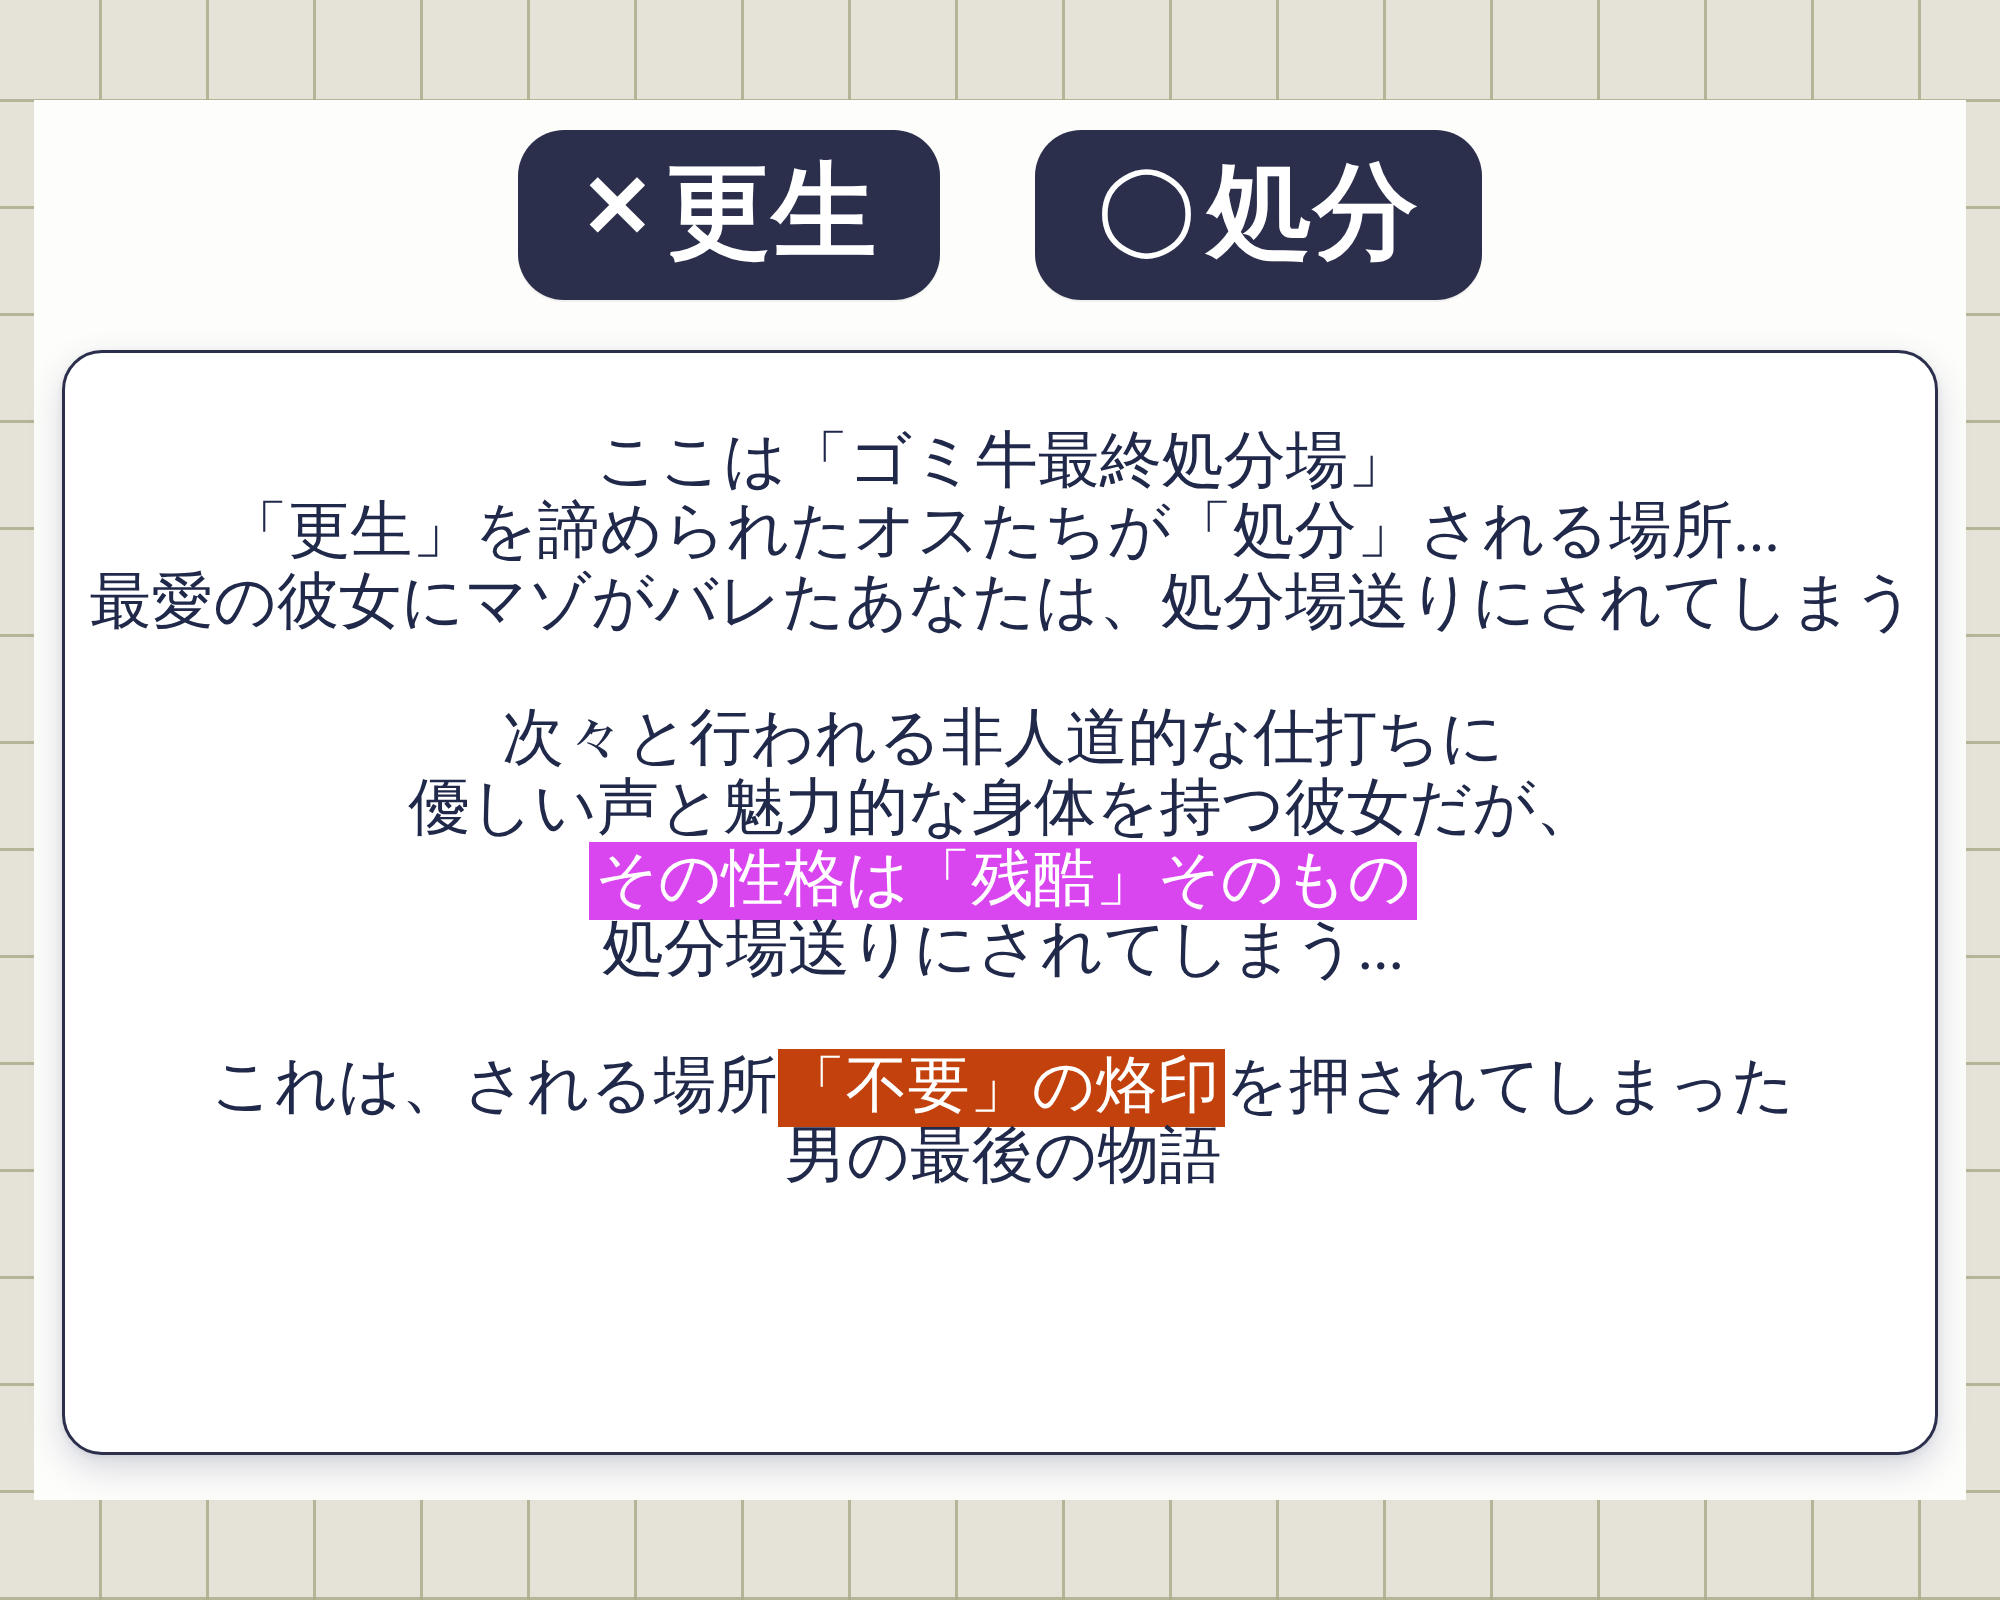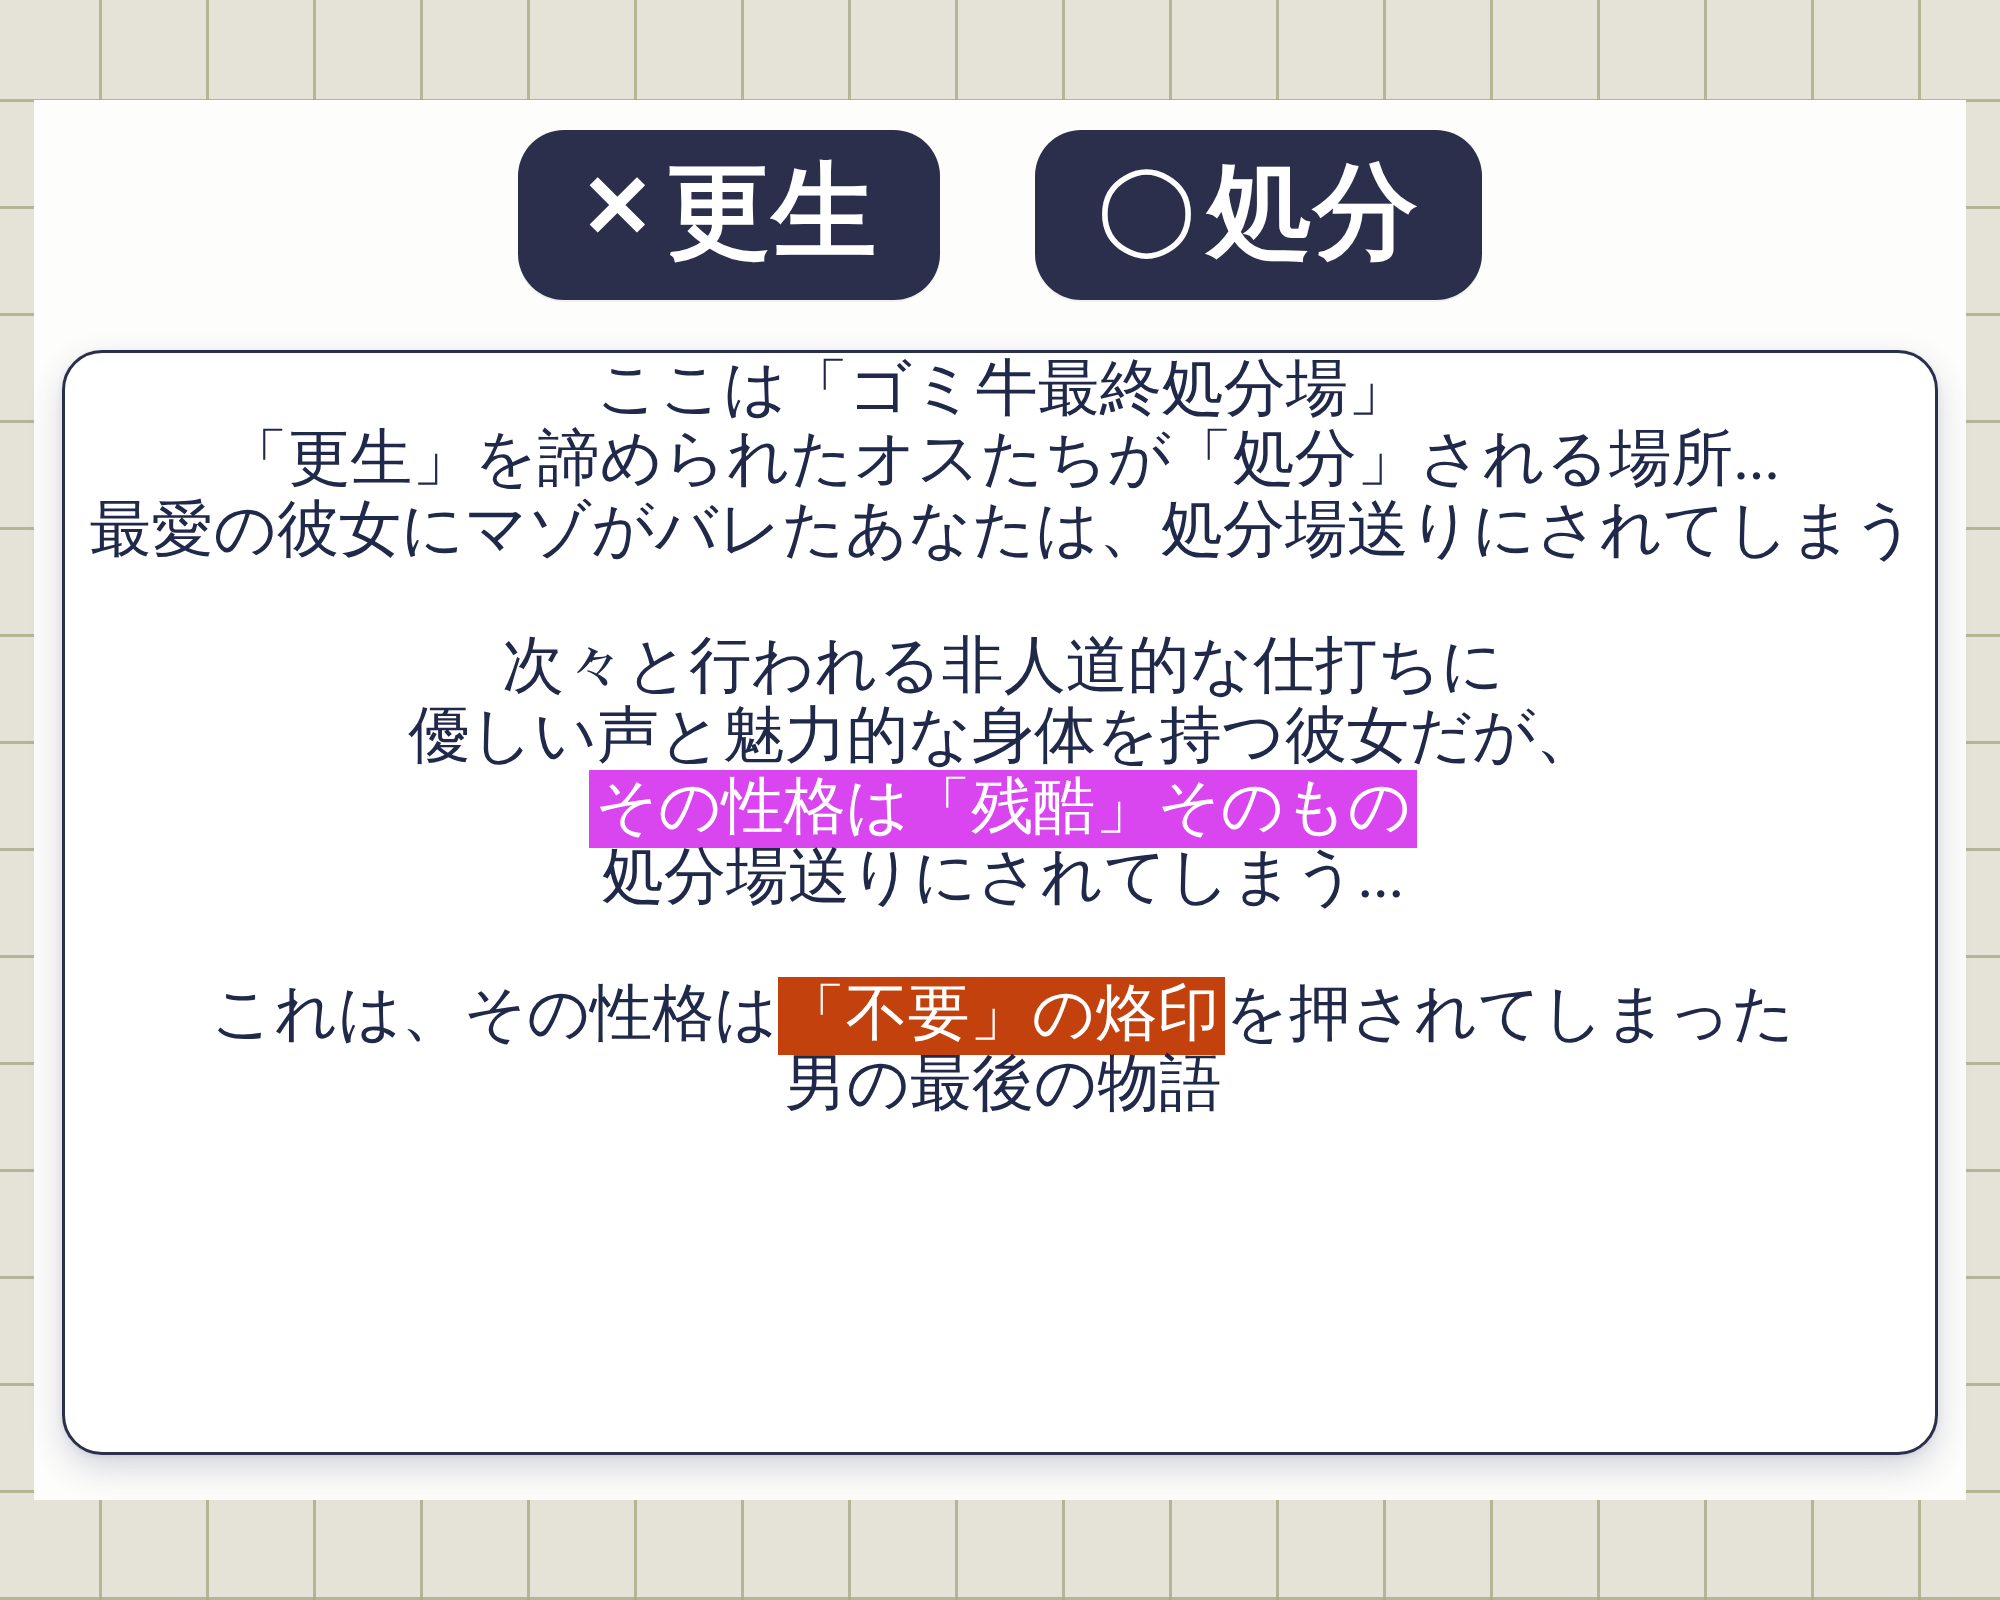--- a/index.html
+++ b/index.html
@@ -57,20 +57,21 @@
     width:1876px;height:1105px;
     background:#ffffff;
     border:3px solid #2c2f4c;
     border-radius:40px;
     box-shadow:0 14px 34px rgba(60,66,110,.20), 0 2px 6px rgba(60,66,110,.10);
     box-sizing:border-box;
     overflow:hidden;
   }
   #body{
     position:absolute;left:0;top:0;width:1876px;
+    padding-top:72px;
     text-align:center;
     color:#20294a;
     font-size:62px;
     line-height:1.135;
     letter-spacing:0px;
     font-weight:400;
   }
   .ln{display:block;white-space:nowrap;}
   .gap{display:block;height:66px;}
   .hl{
@@ -108,21 +109,21 @@
       <div id="body" style="color: rgb(32, 41, 74);">
           <span class="ln"><span class="nowrapinline">ここは「ゴミ牛最終処分場」</span></span>
           <span class="ln"><span class="nowrapinline">「更生」を諦められたオスたちが「処分」される場所...</span></span>
           <span class="ln"><span class="nowrapinline">最愛の彼女にマゾがバレたあなたは、処分場送りにされてしまう</span></span>
           <span class="gap"></span>
           <span class="ln"><span class="nowrapinline">次々と行われる非人道的な仕打ちに</span></span>
           <span class="ln"><span class="nowrapinline">優しい声と魅力的な身体を持つ彼女だが、</span></span>
           <span class="ln"><span class="hl" style="background: #d946ef;">その性格は「残酷」そのもの</span></span>
           <span class="ln"><span class="nowrapinline">処分場送りにされてしまう...</span></span>
           <span class="gap"></span>
-          <span class="ln"><span class="nowrapinline">これは、その性格は</span><span class="hl" style="background: #c2410c;">「不要」の烙印</span><span class="nowrapinline">を押されてしまった</span></span>
+          <span class="ln"><span class="nowrapinline">これは、される場所</span><span class="hl" style="background: #c2410c;">「不要」の烙印</span><span class="nowrapinline">を押されてしまった</span></span>
           <span class="ln"><span class="nowrapinline">男の最後の物語</span></span>
         </div>
     </div>
 
   </div>
 
   <div id="bottomband"></div>
 </div>
 
 </body></html>

